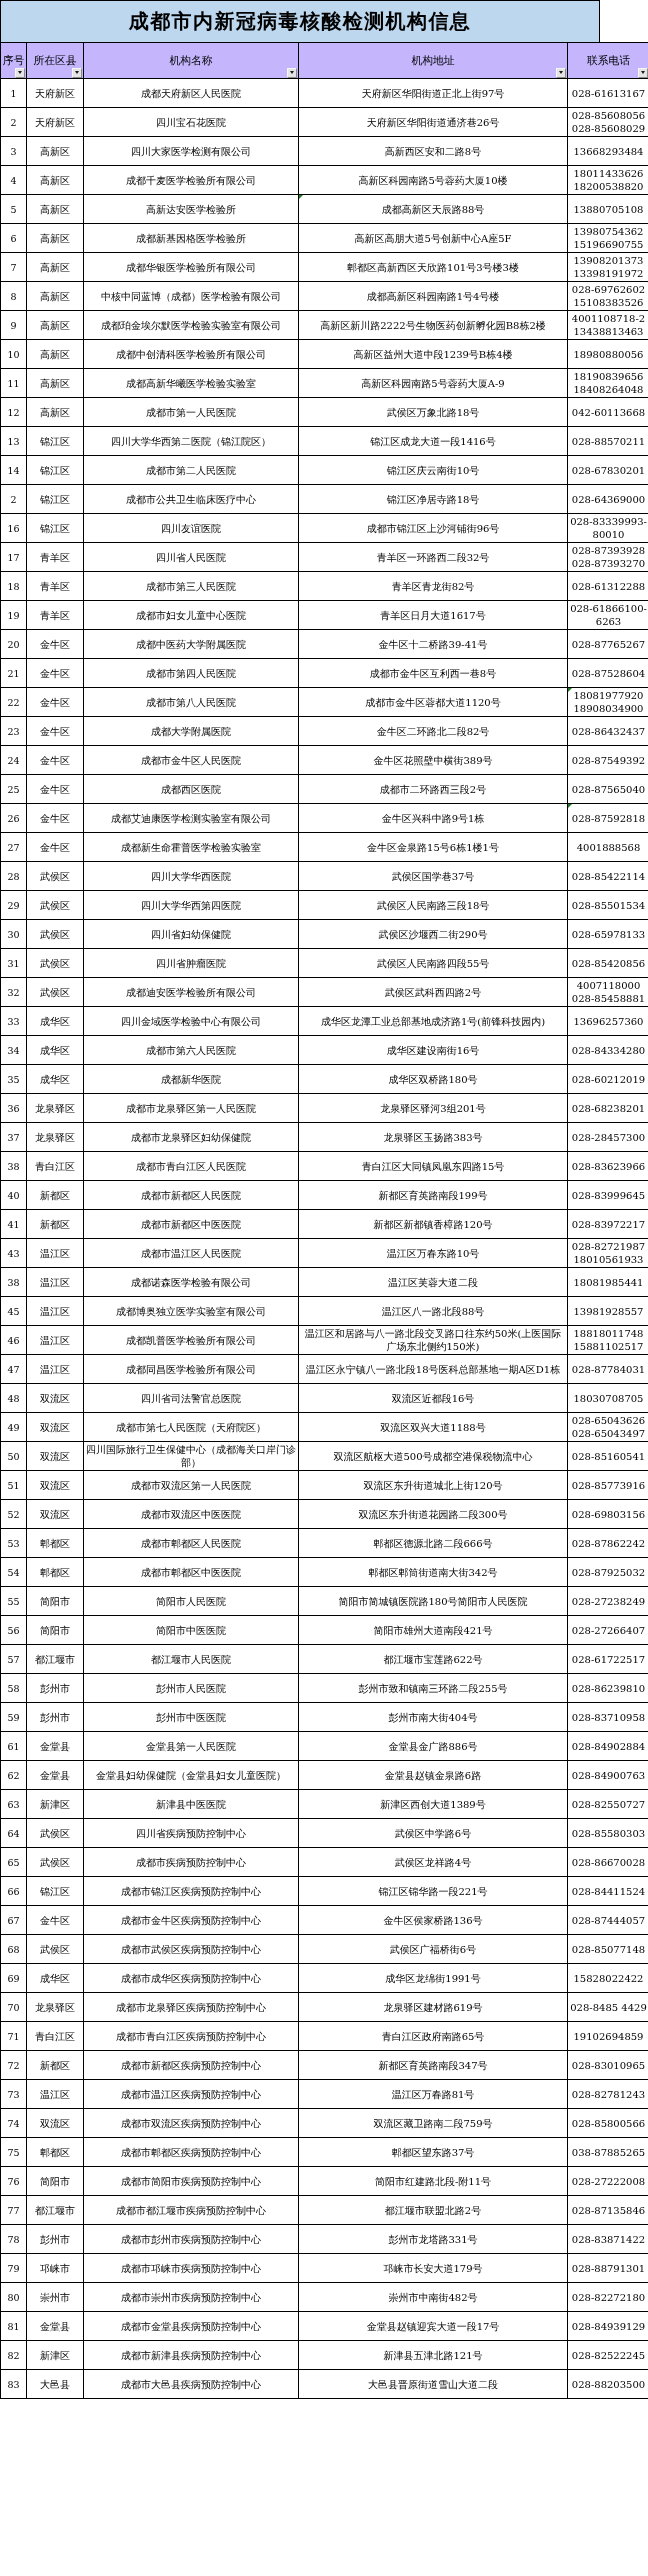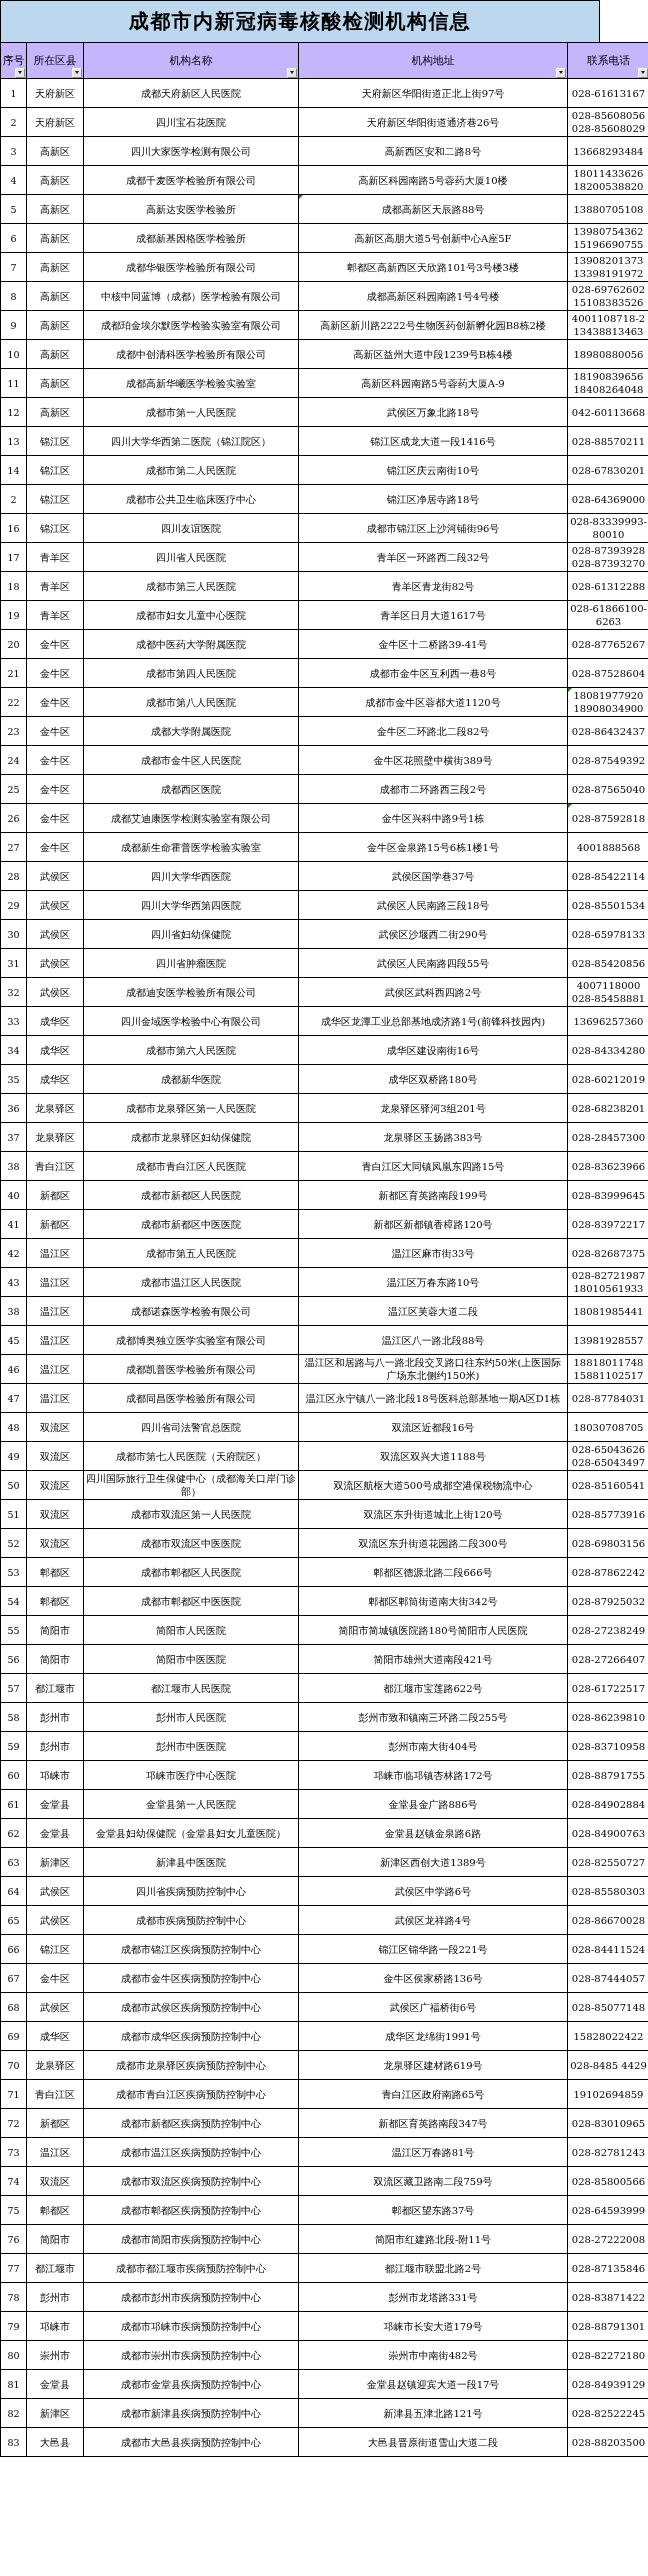--- a/index.html
+++ b/index.html
@@ -492,29 +492,20 @@
         <tr>
     <td class="c-no">41</td>
     <td class="c-district">新都区</td>
     <td class="c-name">成都市新都区中医医院</td>
     <td class="c-address">新都区新都镇香樟路120号</td>
     <td class="c-phone">
             <div>028-83972217</div>
           </td>
   </tr>
         <tr>
-    <td class="c-no">42</td>
-    <td class="c-district">温江区</td>
-    <td class="c-name">成都市第五人民医院</td>
-    <td class="c-address">温江区麻市街33号</td>
-    <td class="c-phone">
-            <div>028-82687375</div>
-          </td>
-  </tr>
-        <tr>
     <td class="c-no">43</td>
     <td class="c-district">温江区</td>
     <td class="c-name">成都市温江区人民医院</td>
     <td class="c-address">温江区万春东路10号</td>
     <td class="c-phone">
             <div>028-82721987</div>
             <div>18010561933</div>
           </td>
   </tr>
         <tr>
@@ -657,29 +648,20 @@
         <tr>
     <td class="c-no">59</td>
     <td class="c-district">彭州市</td>
     <td class="c-name">彭州市中医医院</td>
     <td class="c-address">彭州市南大街404号</td>
     <td class="c-phone">
             <div>028-83710958</div>
           </td>
   </tr>
         <tr>
-    <td class="c-no">60</td>
-    <td class="c-district">邛崃市</td>
-    <td class="c-name">邛崃市医疗中心医院</td>
-    <td class="c-address">邛崃市临邛镇杏林路172号</td>
-    <td class="c-phone">
-            <div>028-88791755</div>
-          </td>
-  </tr>
-        <tr>
     <td class="c-no">61</td>
     <td class="c-district">金堂县</td>
     <td class="c-name">金堂县第一人民医院</td>
     <td class="c-address">金堂县金广路886号</td>
     <td class="c-phone">
             <div>028-84902884</div>
           </td>
   </tr>
         <tr>
     <td class="c-no">62</td>
@@ -797,21 +779,21 @@
     <td class="c-phone">
             <div>028-85800566</div>
           </td>
   </tr>
         <tr>
     <td class="c-no">75</td>
     <td class="c-district">郫都区</td>
     <td class="c-name">成都市郫都区疾病预防控制中心</td>
     <td class="c-address">郫都区望东路37号</td>
     <td class="c-phone">
-            <div>028-64593999</div>
+            <div>038-87885265</div>
           </td>
   </tr>
         <tr>
     <td class="c-no">76</td>
     <td class="c-district">简阳市</td>
     <td class="c-name">成都市简阳市疾病预防控制中心</td>
     <td class="c-address">简阳市红建路北段-附11号</td>
     <td class="c-phone">
             <div>028-27222008</div>
           </td>

